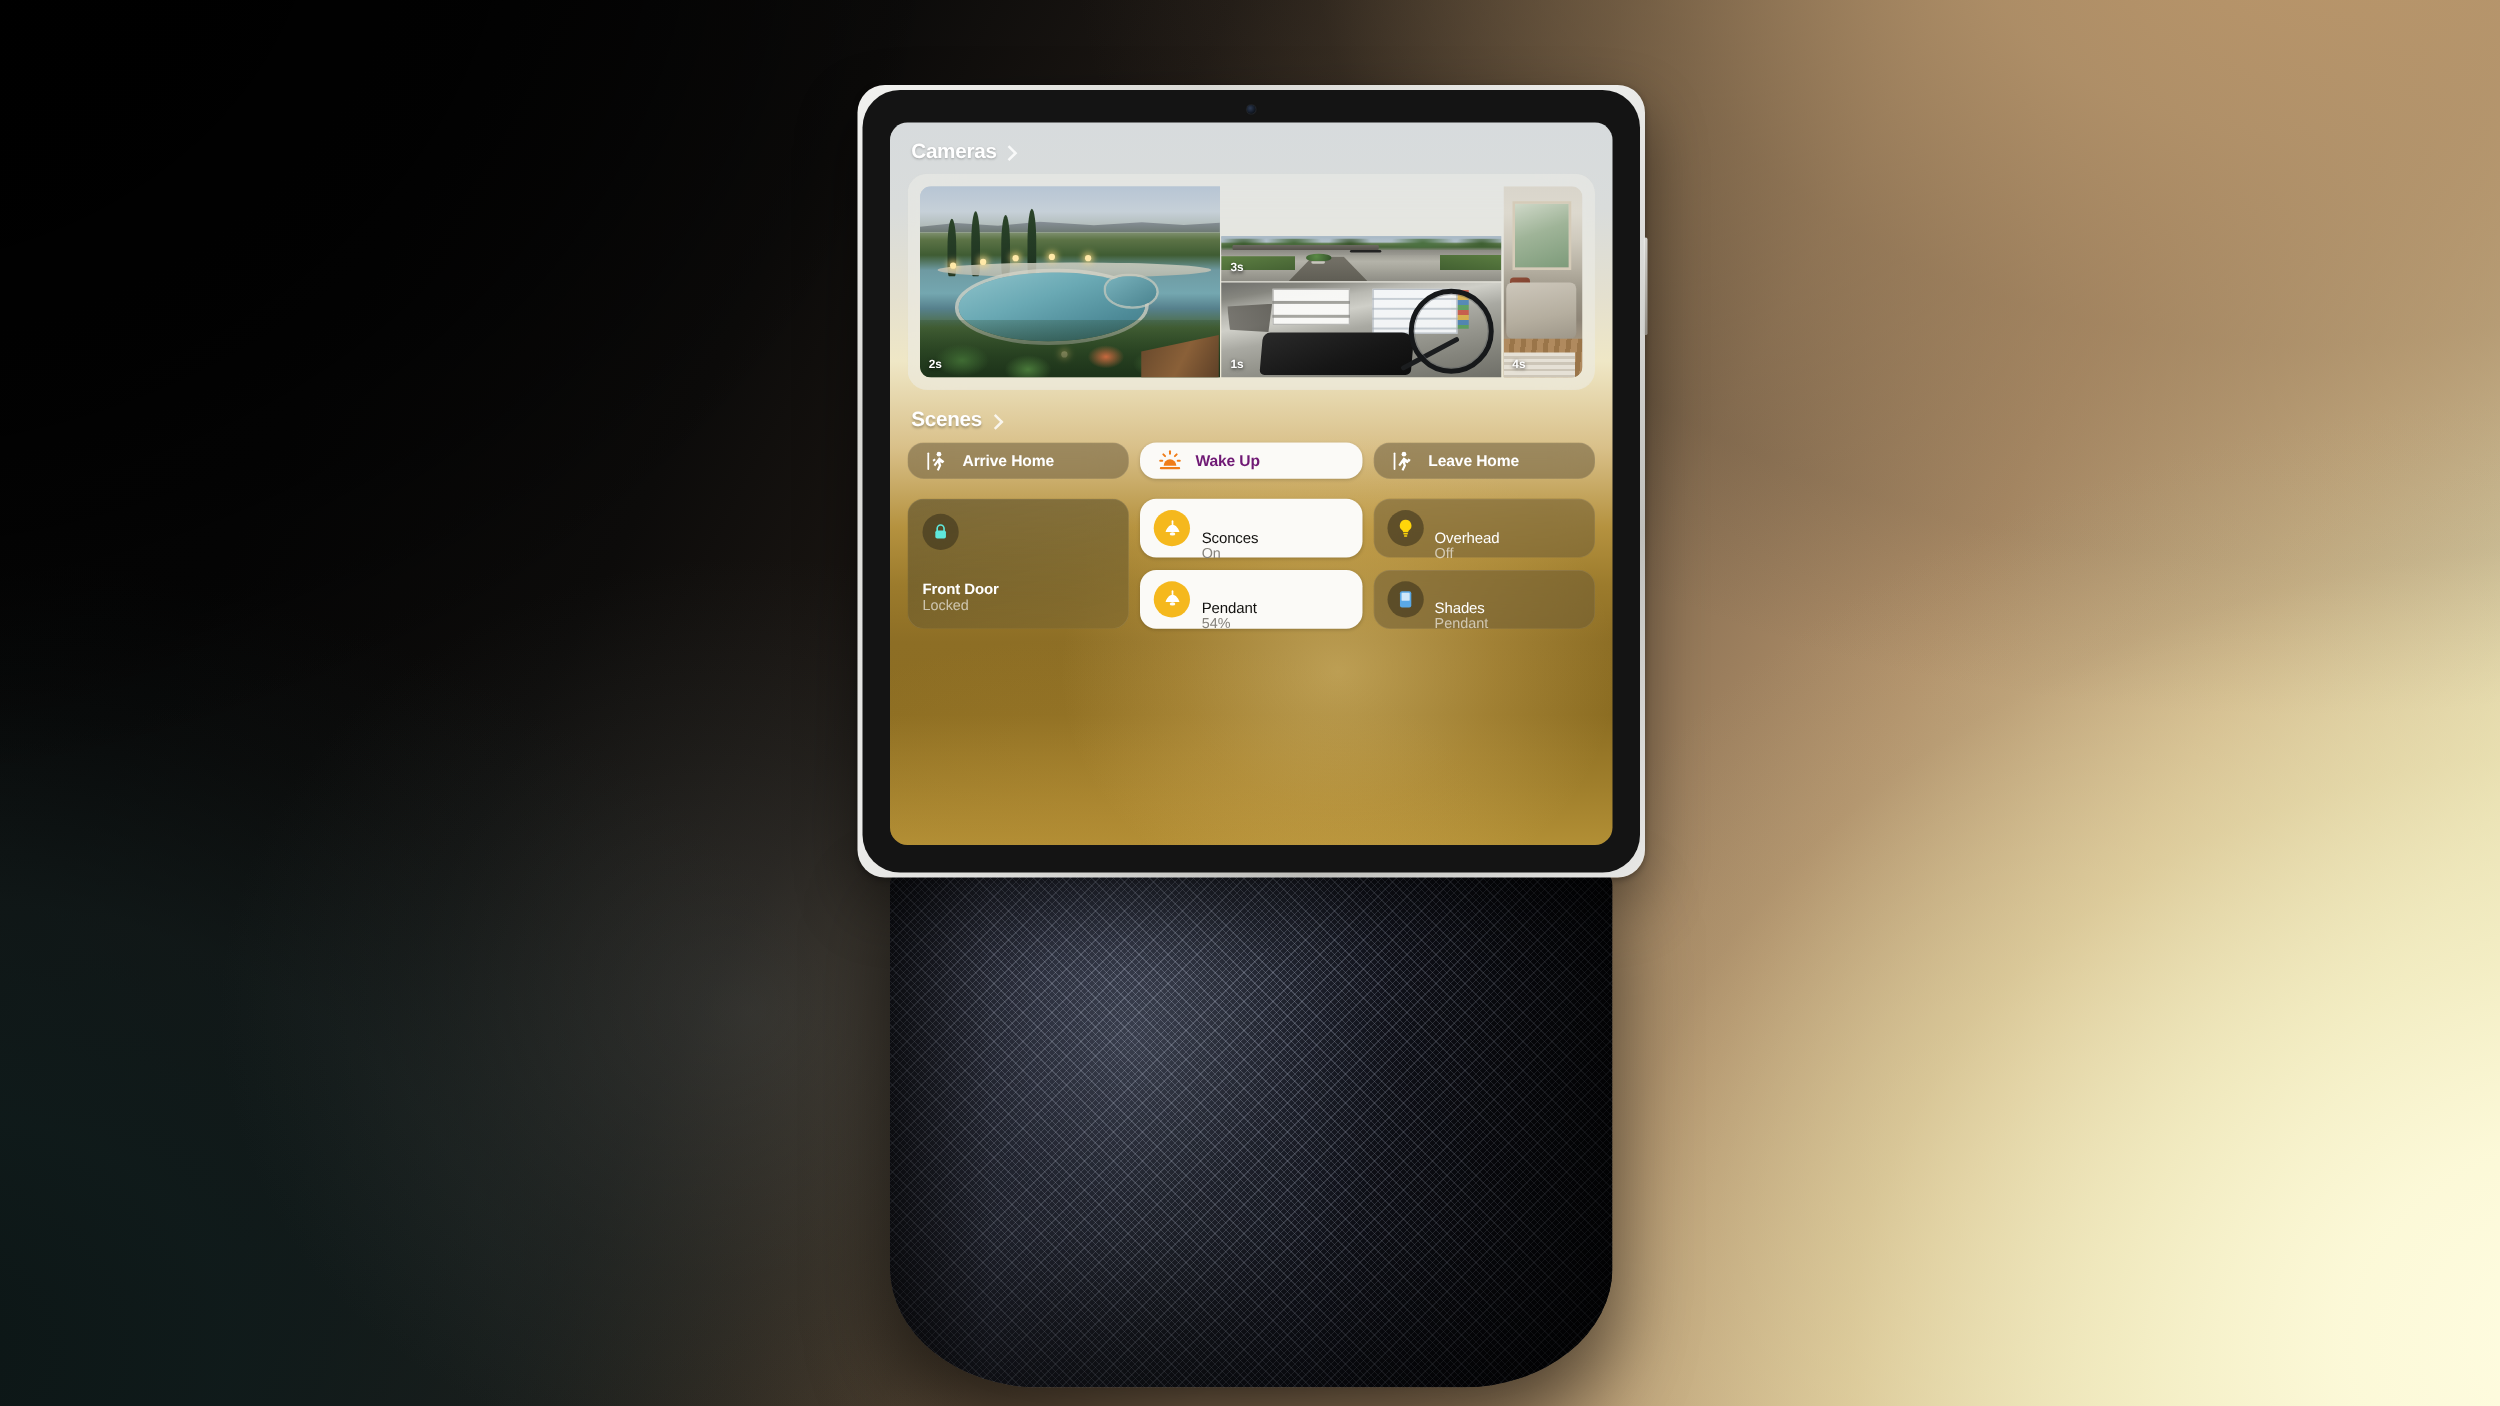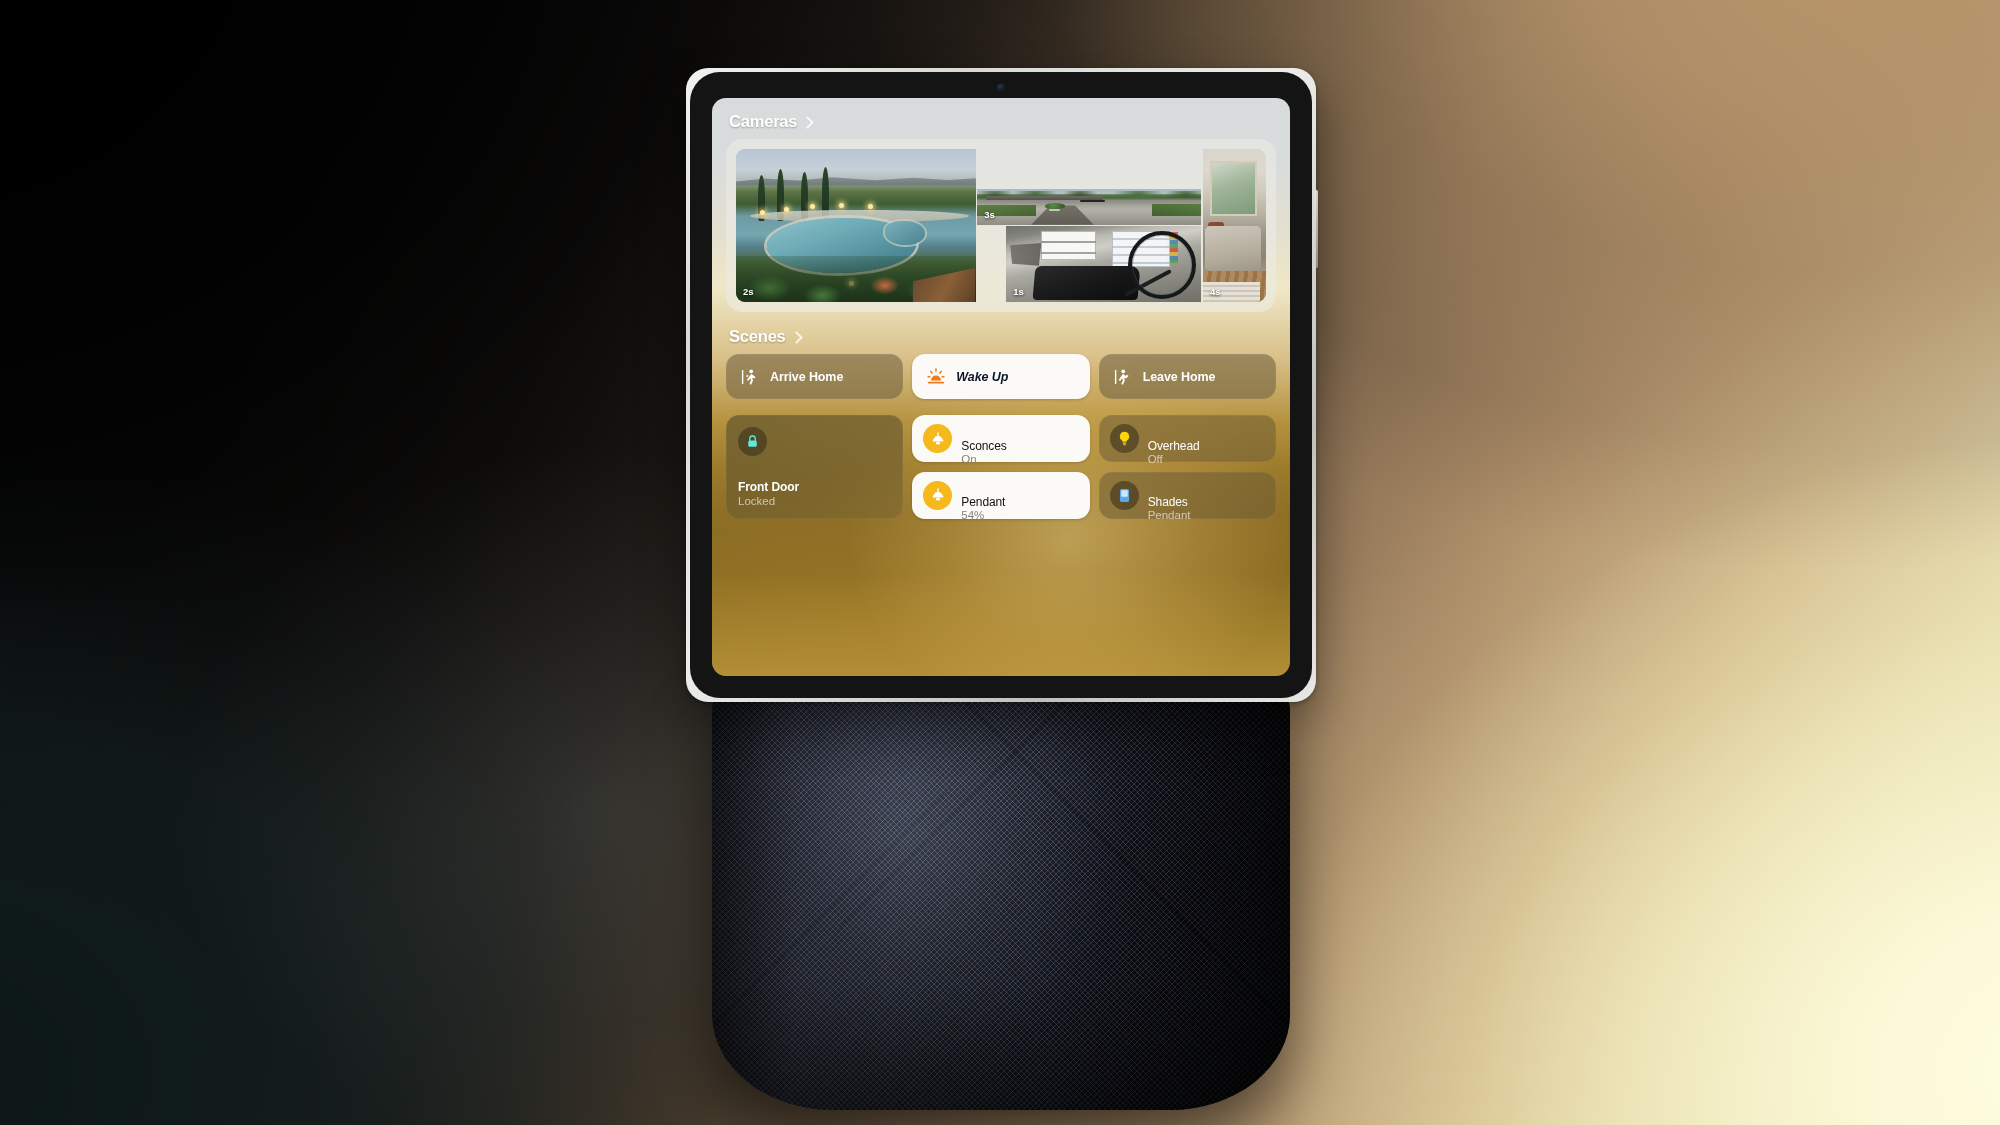--- a/index.html
+++ b/index.html
@@ -425,21 +425,20 @@
     border-radius: 2px 2px 4px 4px;
   }
 
   
   #cam-garage {
     background: linear-gradient(170deg,
       #6f6f6c 0%, #86867f 12%,
       #b9b9b2 24%, #cfcfc8 34%,
       #a9a9a2 48%, #97978f 62%,
       #85857d 78%, #6f6f68 100%);
-    margin-left: 29px;
   }
   #garage-door {
     position: absolute; right: 16%; top: 6%;
     width: 30%; height: 48%;
     background:
       repeating-linear-gradient(180deg,
         rgba(246,248,250,0.95) 0px, rgba(246,248,250,0.95) 6px,
         rgba(198,206,214,0.9) 6px, rgba(198,206,214,0.9) 8px);
     border: 1px solid rgba(170,178,186,0.8);
   }
@@ -532,38 +531,38 @@
   #scenes-section { margin-top: 15px; }
   #scenes-row {
     display: grid;
     grid-template-columns: 1fr 1fr 1fr;
     gap: 9px;
   }
   .scene-tile {
     display: flex;
     align-items: center;
     gap: 10px;
-    height: 45px;
+    height: 29px;
     padding: 12px 14px;
     border-radius: 13px;
     background: rgba(98,84,56,0.50);
     backdrop-filter: blur(14px);
     box-shadow: inset 0 0 0 0.5px rgba(255,255,255,0.10);
   }
   .scene-tile.active {
     background: #fbfaf7;
     box-shadow: 0 1px 3px rgba(0,0,0,0.18);
   }
   .scene-label {
     font-size: 12.5px;
     font-weight: 700;
     color: #ffffff;
     letter-spacing: -0.1px;
   }
-  .scene-tile.active .scene-label { color: #0f172a; font-style: italic; }
+  .scene-tile.active .scene-label { color: #701a75; }
   .scene-icon { width: 20px; height: 20px; flex: 0 0 20px; }
 
   
   #entry-section { margin-top: 16px; }
   #entry-grid {
     display: grid;
     grid-template-columns: 1fr 1fr 1fr;
     grid-template-rows: auto auto;
     gap: 9px;
   }

